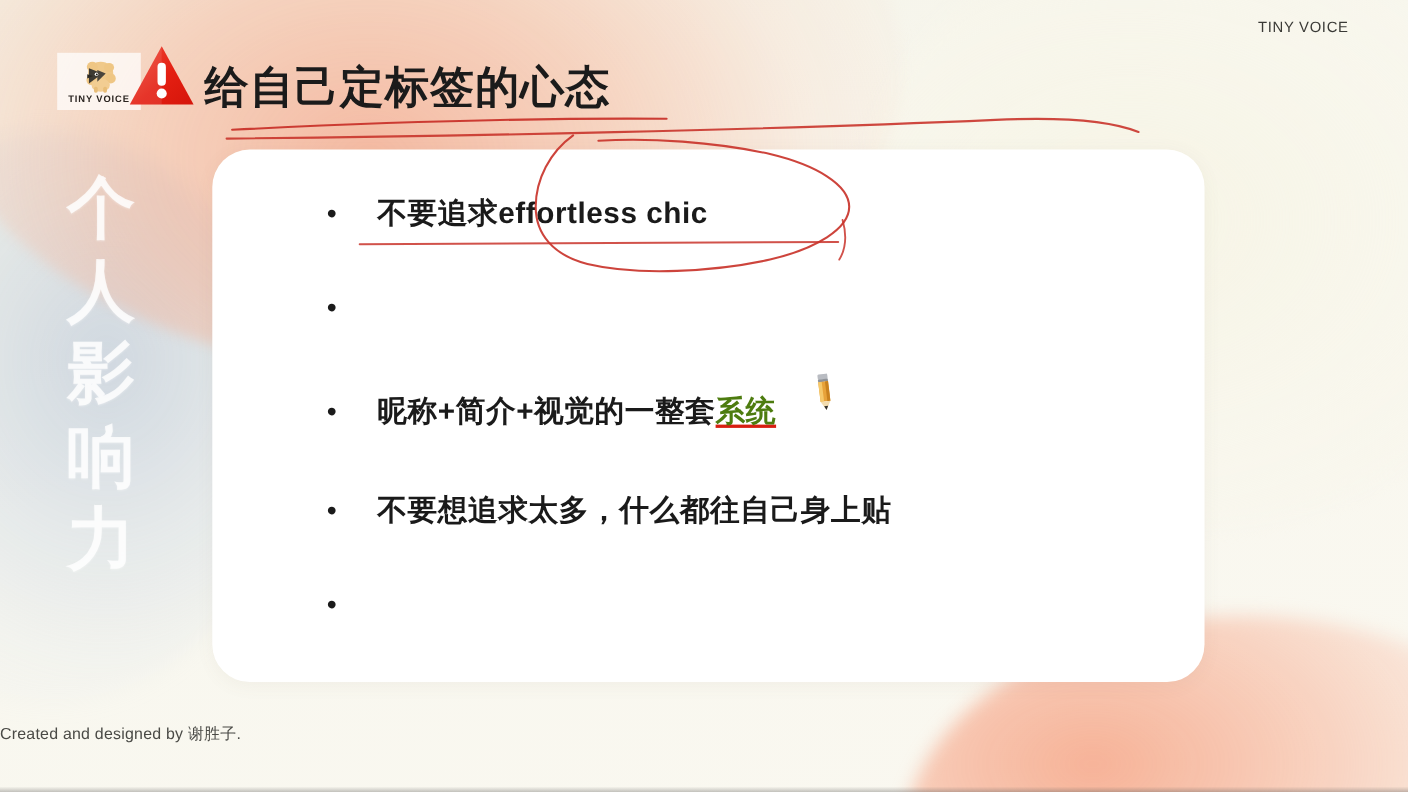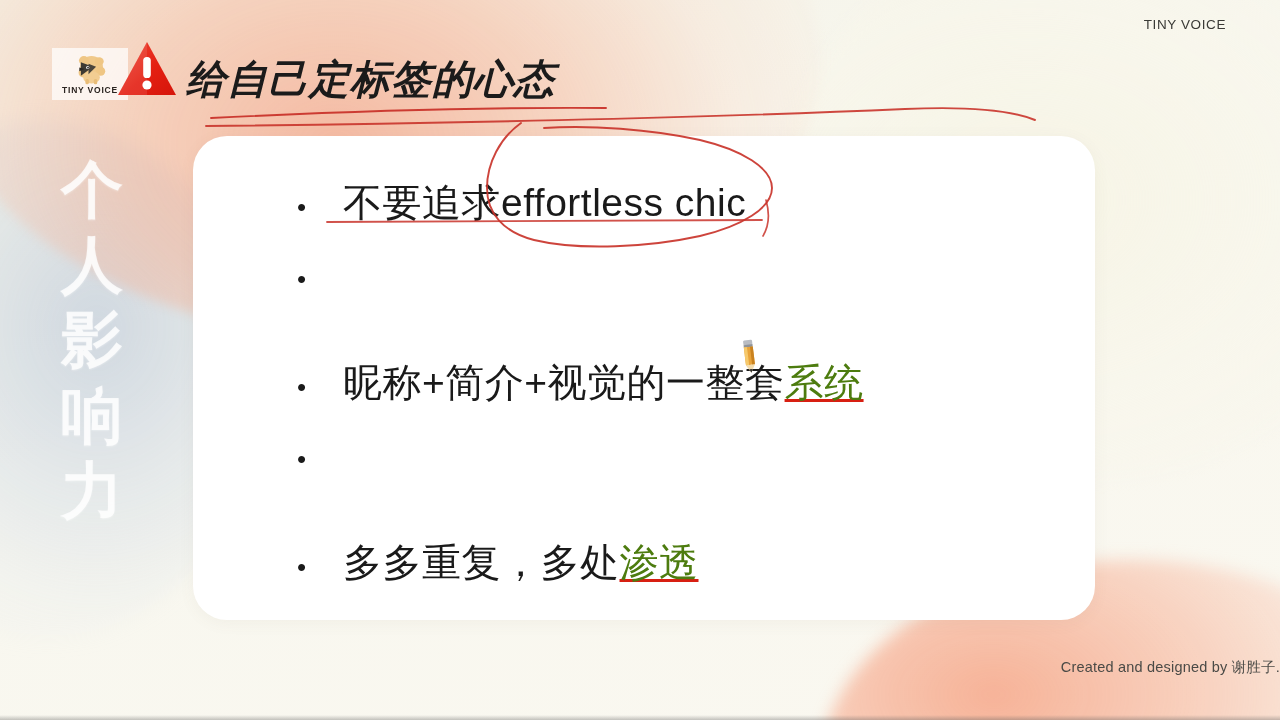--- a/index.html
+++ b/index.html
@@ -159,21 +159,20 @@
   .slide-title {
     position: absolute;
     left: 186px;
     top: 52px;
     font-size: 40px;
     font-weight: 800;
     letter-spacing: 1px;
     color: #1b1b1b;
     white-space: nowrap;
     font-family: "Liberation Sans", "DejaVu Sans", sans-serif;
-    font-style: italic;
   }
 
   
   .card {
     position: absolute;
     left: 193px;
     top: 136px;
     width: 902px;
     height: 484px;
     background: #ffffff;
@@ -196,22 +195,22 @@
   }
   .bullet-dot {
     flex: 0 0 auto;
     width: 46px;
     font-size: 26px;
     line-height: 1;
     color: #1a1a1a;
     text-align: left;
   }
   .bullet-text {
-    font-size: 39px;
-    font-weight: 400;
+    font-size: 27px;
+    font-weight: 700;
     color: #1a1a1a;
     letter-spacing: 0.5px;
     white-space: nowrap;
     font-family: "Liberation Sans", "DejaVu Sans", sans-serif;
   }
   .hl-red {
     color: #4d7c0f;
     text-decoration: underline;
     text-decoration-color: #d81f12;
     text-underline-offset: 3px;
@@ -236,21 +235,21 @@
     transform: rotate(38deg);
     pointer-events: none;
   }
 
   
   .footer {
     position: absolute;
     left: 0;
     right: 0;
     top: 658px;
-    text-align: right;
+    text-align: left;
     font-size: 14.5px;
     color: #4a4a46;
     letter-spacing: 0.2px;
   }
 </style>
 </head>
 <body>
 
 <div id="slide">
 
@@ -329,27 +328,27 @@
 
       <div class="bullet-row">
         <div class="bullet-dot">•</div>
         <div class="bullet-text">
           <span>昵称+简介+视觉的一整套</span><span class="hl-red">系统</span>
         </div>
       </div>
 
       <div class="bullet-row">
         <div class="bullet-dot">•</div>
-      </div>
-
-      <div class="bullet-row">
-        <div class="bullet-dot">•</div>
         <div class="bullet-text">
-          <span>多多重复，多处</span><span class="hl-red">渗透</span>
+          <span>不要想追求太多，什么都往自己身上贴</span>
         </div>
+      </div>
+
+      <div class="bullet-row">
+        <div class="bullet-dot">•</div>
       </div>
 
     </div>
   </div>
 
   <svg class="ink" viewBox="0 0 1280 720">
     <g fill="none" stroke="#c9342b" stroke-linecap="round" stroke-linejoin="round">
 
       <path d="M211 118 C 330 112, 470 107, 606 108" stroke-width="1.9" opacity="0.95"></path>
 

